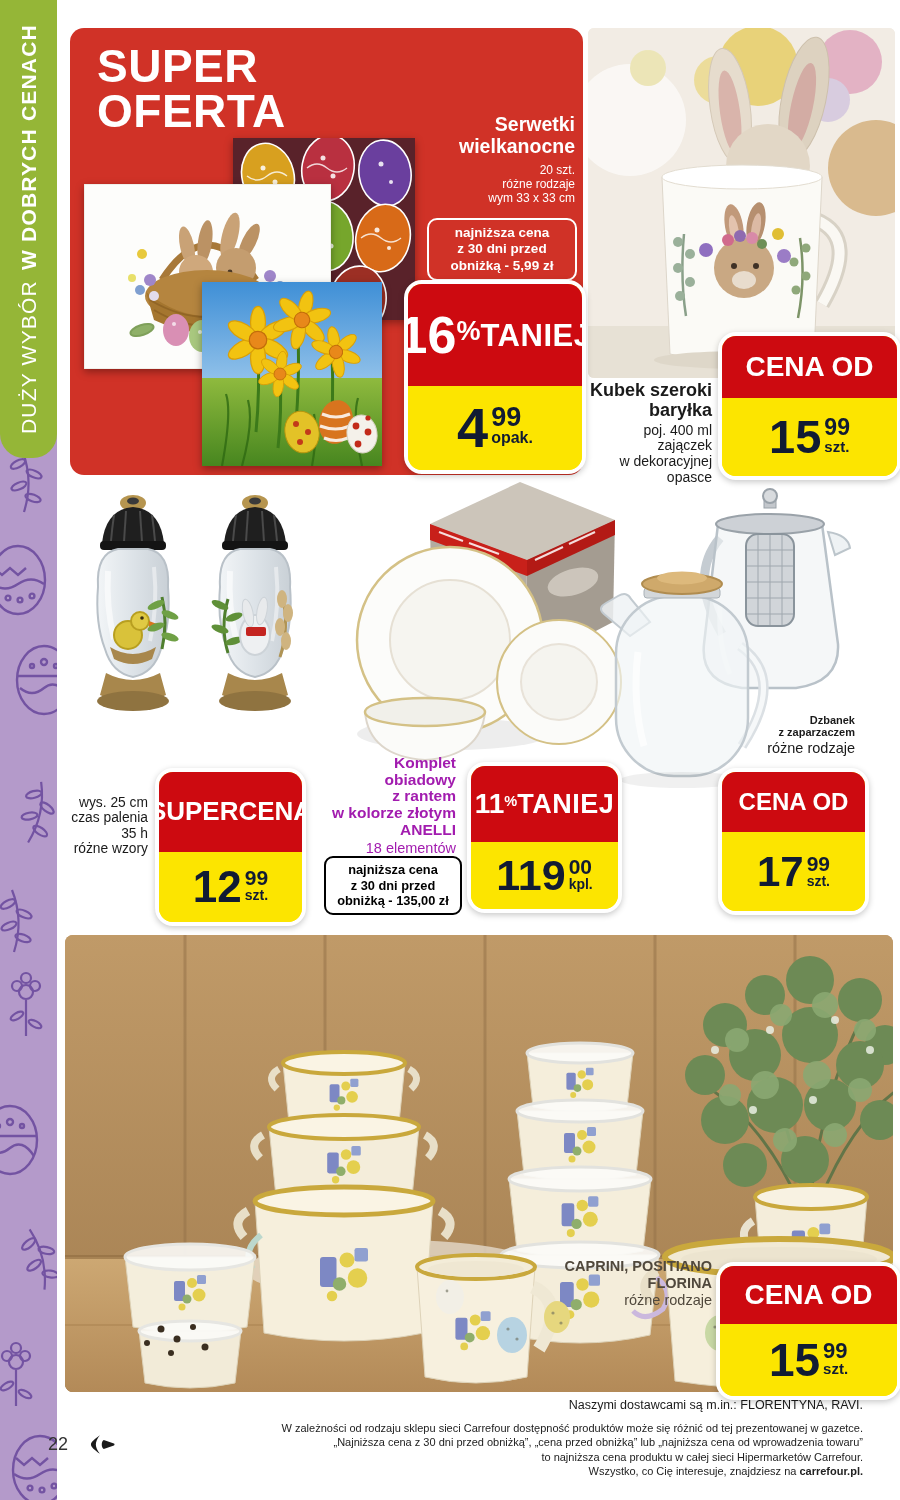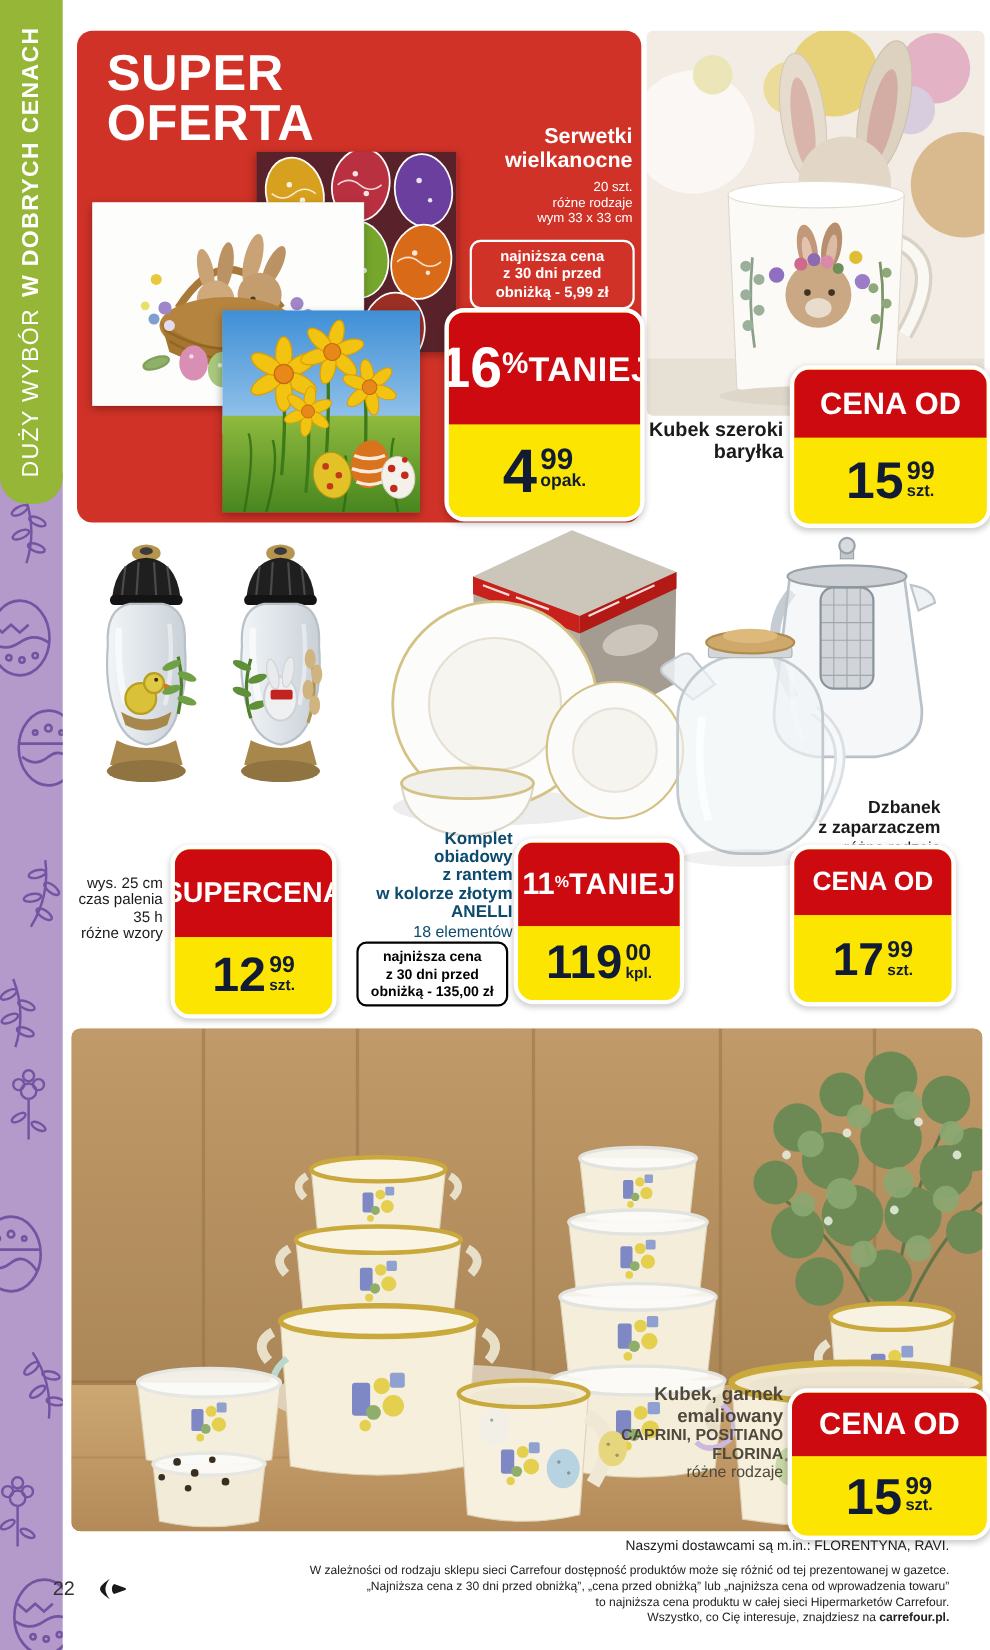--- a/index.html
+++ b/index.html
@@ -60,26 +60,26 @@
   .photo{position:absolute;overflow:hidden;border-radius:6px;}
   .mug-photo{left:588px;top:28px;width:307px;height:350px;background:#f2ece4;}
   .mug-text{position:absolute;left:540px;top:380px;width:172px;text-align:right;color:#1a1a1a;}
   .pname{font-size:18px;font-weight:bold;line-height:1.13;}
   .pdet{font-size:14px;line-height:1.12;margin-top:2px;}
   .znicz-img{position:absolute;left:70px;top:487px;width:250px;height:318px;}
   .znicz-text{position:absolute;left:36px;top:793px;width:112px;text-align:right;color:#1a1a1a;}
   .znicz-text .pname{font-size:15.5px;line-height:1.1;}
   .znicz-text .pdet{font-size:13.8px;line-height:1.12;}
   .anelli-img{position:absolute;left:335px;top:472px;width:295px;height:300px;}
-  .anelli-text{position:absolute;left:326px;top:755px;width:140px;text-align:right;color:#0c4a6e;}
+  .anelli-text{position:absolute;left:316px;top:755px;width:140px;text-align:right;color:#a21caf;}
   .anelli-text .pname{font-size:15.5px;line-height:1.08;}
   .anelli-text .pdet{font-size:14.5px;line-height:1.1;}
   .teapot-img{position:absolute;left:598px;top:478px;width:255px;height:312px;}
   .teapot-text{position:absolute;left:690px;top:714px;width:165px;text-align:right;color:#1a1a1a;}
-  .teapot-text .pname{font-size:16px;line-height:1.1;margin-top:12px;}
+  .teapot-text .pname{font-size:11px;line-height:1.1;}
   .teapot-text .pdet{font-size:14.5px;line-height:1.15;}
   .enamel-photo{left:65px;top:935px;width:828px;height:457px;background:#b98f5e;border-radius:8px;}
   .enamel-text{position:absolute;left:520px;top:1258px;width:192px;text-align:right;color:#50483c;z-index:5;}
   .enamel-text .nm1{font-size:17px;font-weight:bold;line-height:1.15;}
   .enamel-text .nm2{font-size:14.5px;font-weight:bold;line-height:1.18;}
   .enamel-text .dt{font-size:14.5px;line-height:1.18;}
   
   .suppliers{position:absolute;right:37px;top:1398px;font-size:12.5px;color:#1a1a1a;}
   .legal{position:absolute;right:37px;top:1421px;font-size:11px;line-height:1.3;color:#222;text-align:right;}
   .legal .bold{font-weight:bold;}
@@ -396,20 +396,26 @@
         <circle cx="190" cy="206" r="6" fill="#e0be34"></circle>
       </g>
       <ellipse cx="154" cy="332" rx="88" ry="9" fill="#ded7c9"></ellipse>
     </svg>
   </div>
   <div class="mug-text">
     <div class="pname">
       <div>Kubek szeroki</div>
       <div>baryłka</div>
     </div>
+    <div class="pdet">
+      <div>poj. 400 ml</div>
+      <div>zajączek</div>
+      <div>w dekoracyjnej</div>
+      <div>opasce</div>
+    </div>
   </div>
   <div class="badge bmug">
     <div class="bt">CENA OD</div>
     <div class="by">
       <div class="price">
         <span class="pm">15</span>
         <span class="pf">
           <span class="pc">99</span>
           <span class="pu">szt.</span>
         </span>
@@ -806,24 +812,20 @@
         <circle cx="96" cy="394" r="3.5"></circle>
           <circle cx="112" cy="404" r="3.5"></circle>
           <circle cx="128" cy="392" r="3"></circle>
         <circle cx="106" cy="418" r="3"></circle>
           <circle cx="140" cy="412" r="3.5"></circle>
           <circle cx="82" cy="408" r="3"></circle>
       </g>
     </svg>
   </div>
   <div class="enamel-text">
-    <div class="nm1">
-      <div>Kubek, garnek</div>
-      <div>emaliowany</div>
-    </div>
     <div class="nm2">
       <div>CAPRINI, POSITIANO</div>
       <div>FLORINA</div>
     </div>
     <div class="dt">różne rodzaje</div>
   </div>
   <div class="badge bena">
     <div class="bt">CENA OD</div>
     <div class="by">
       <div class="price">

